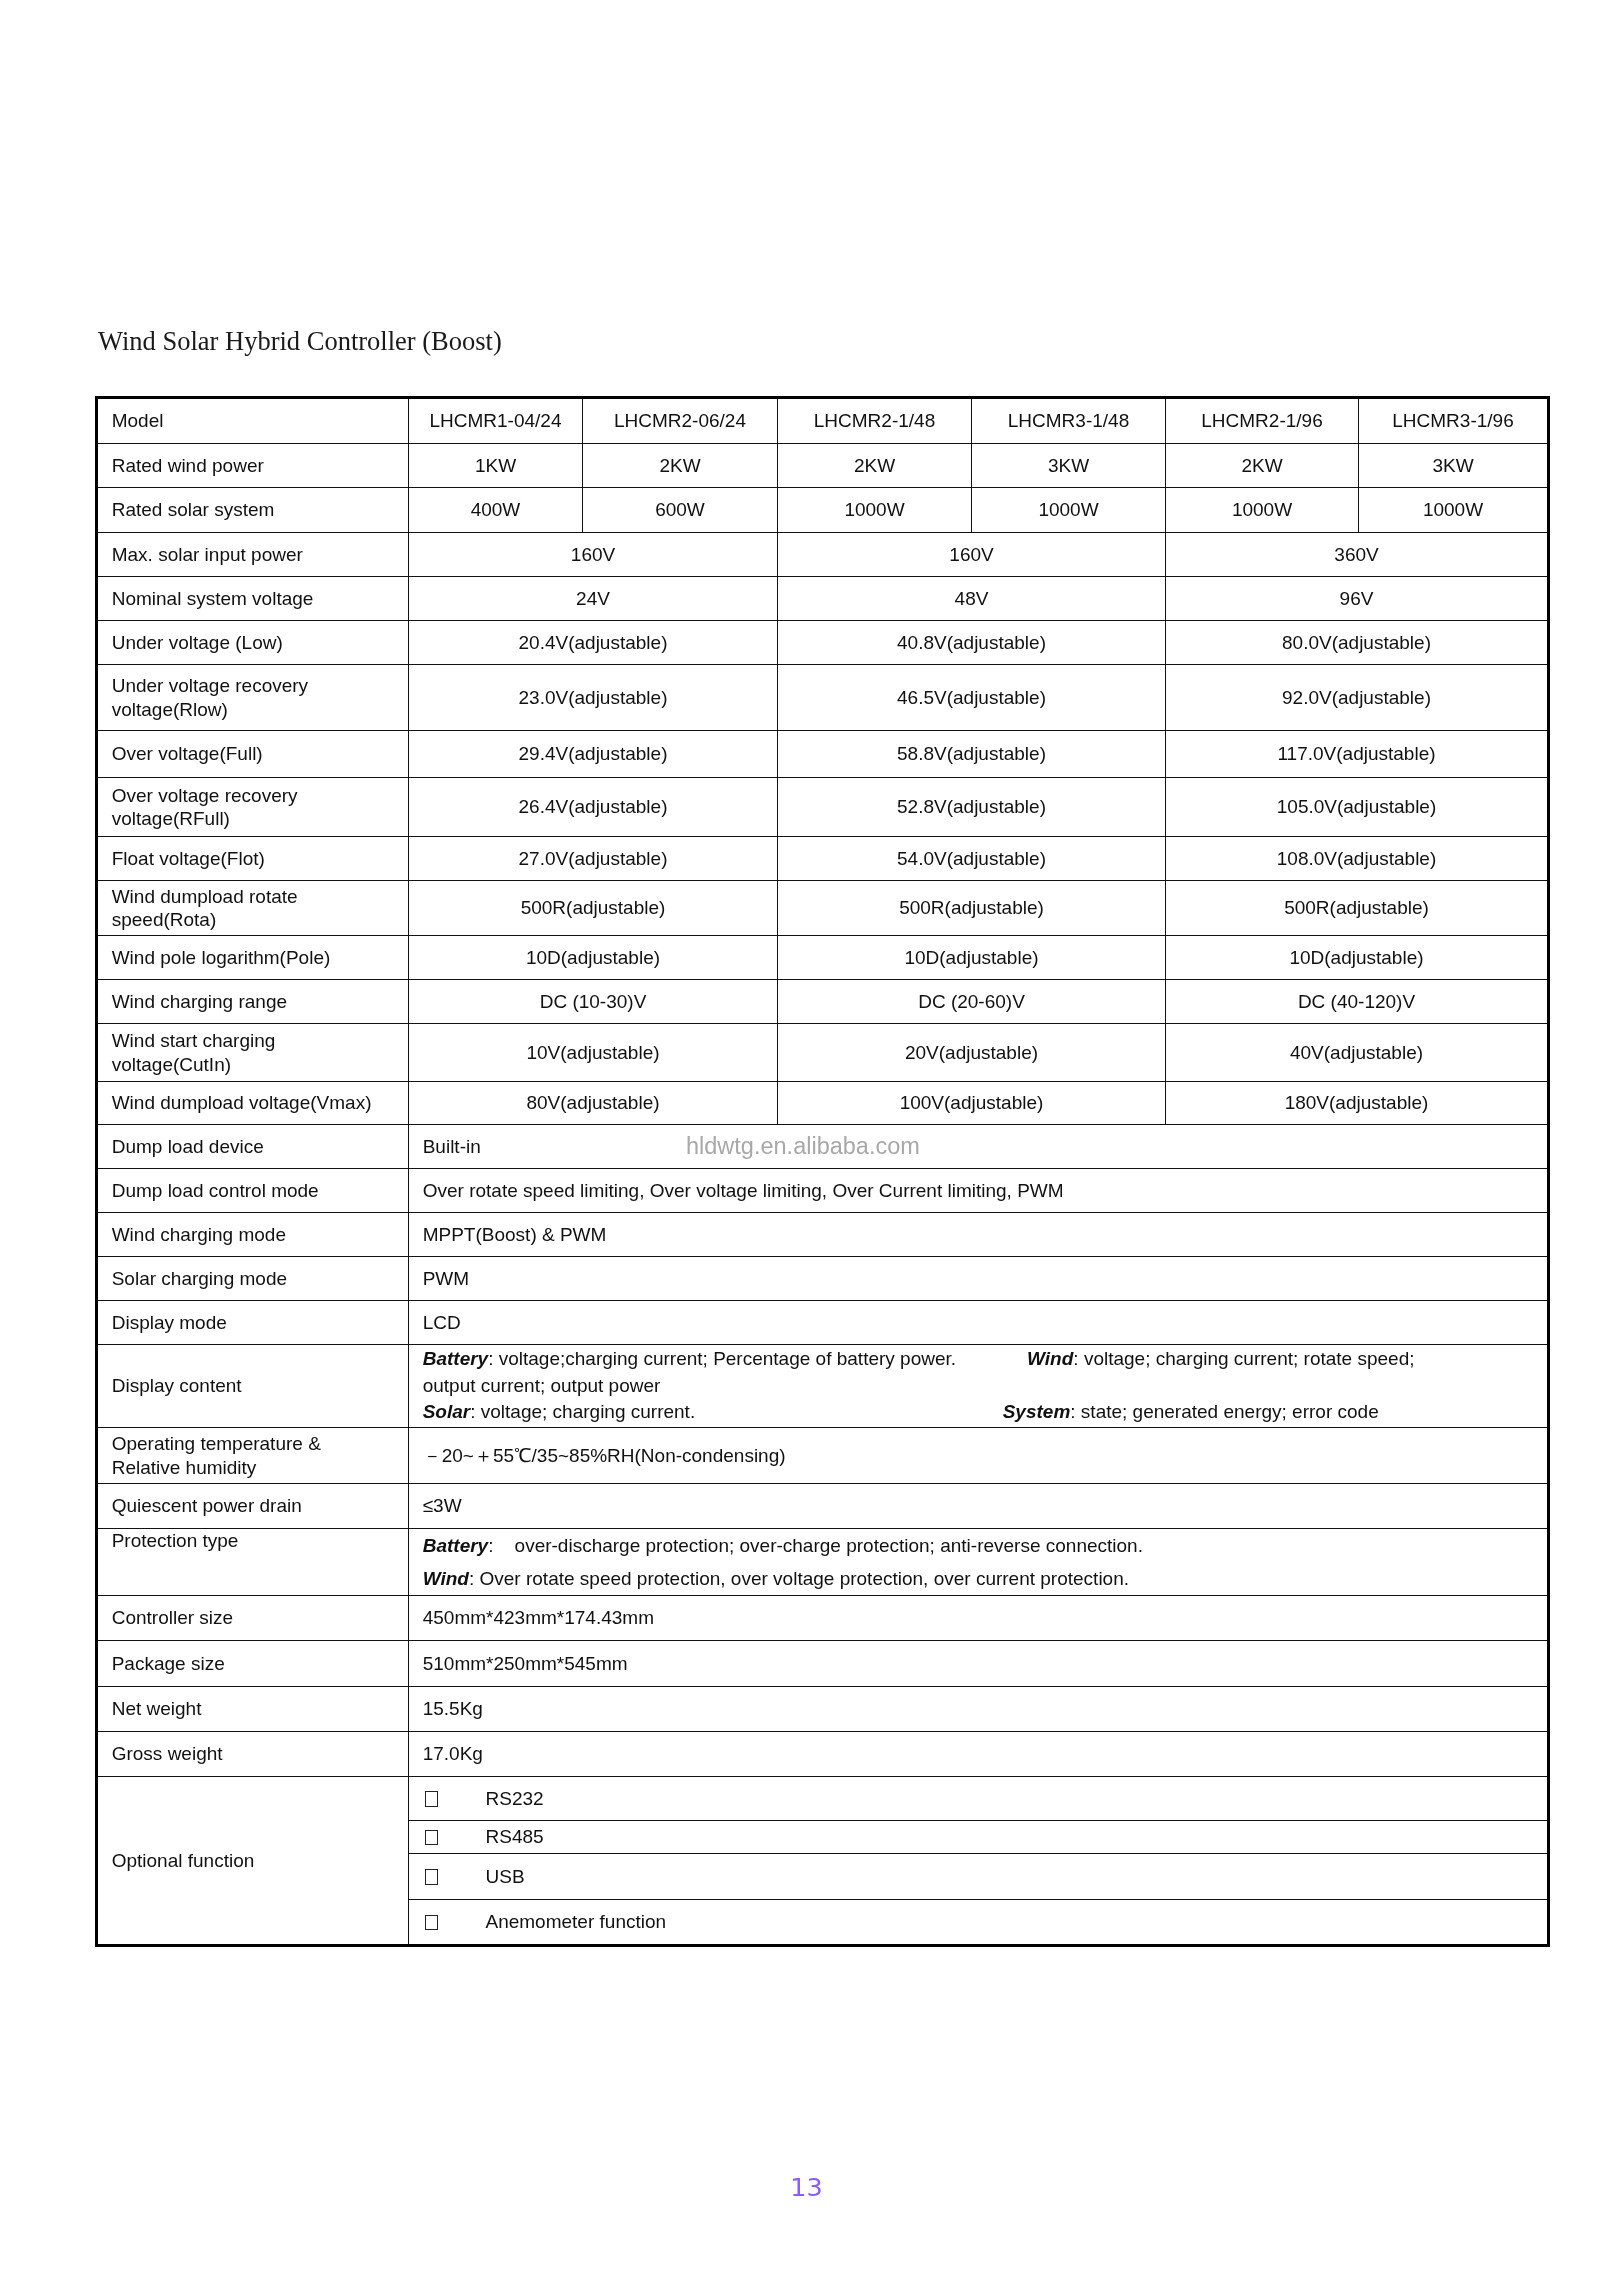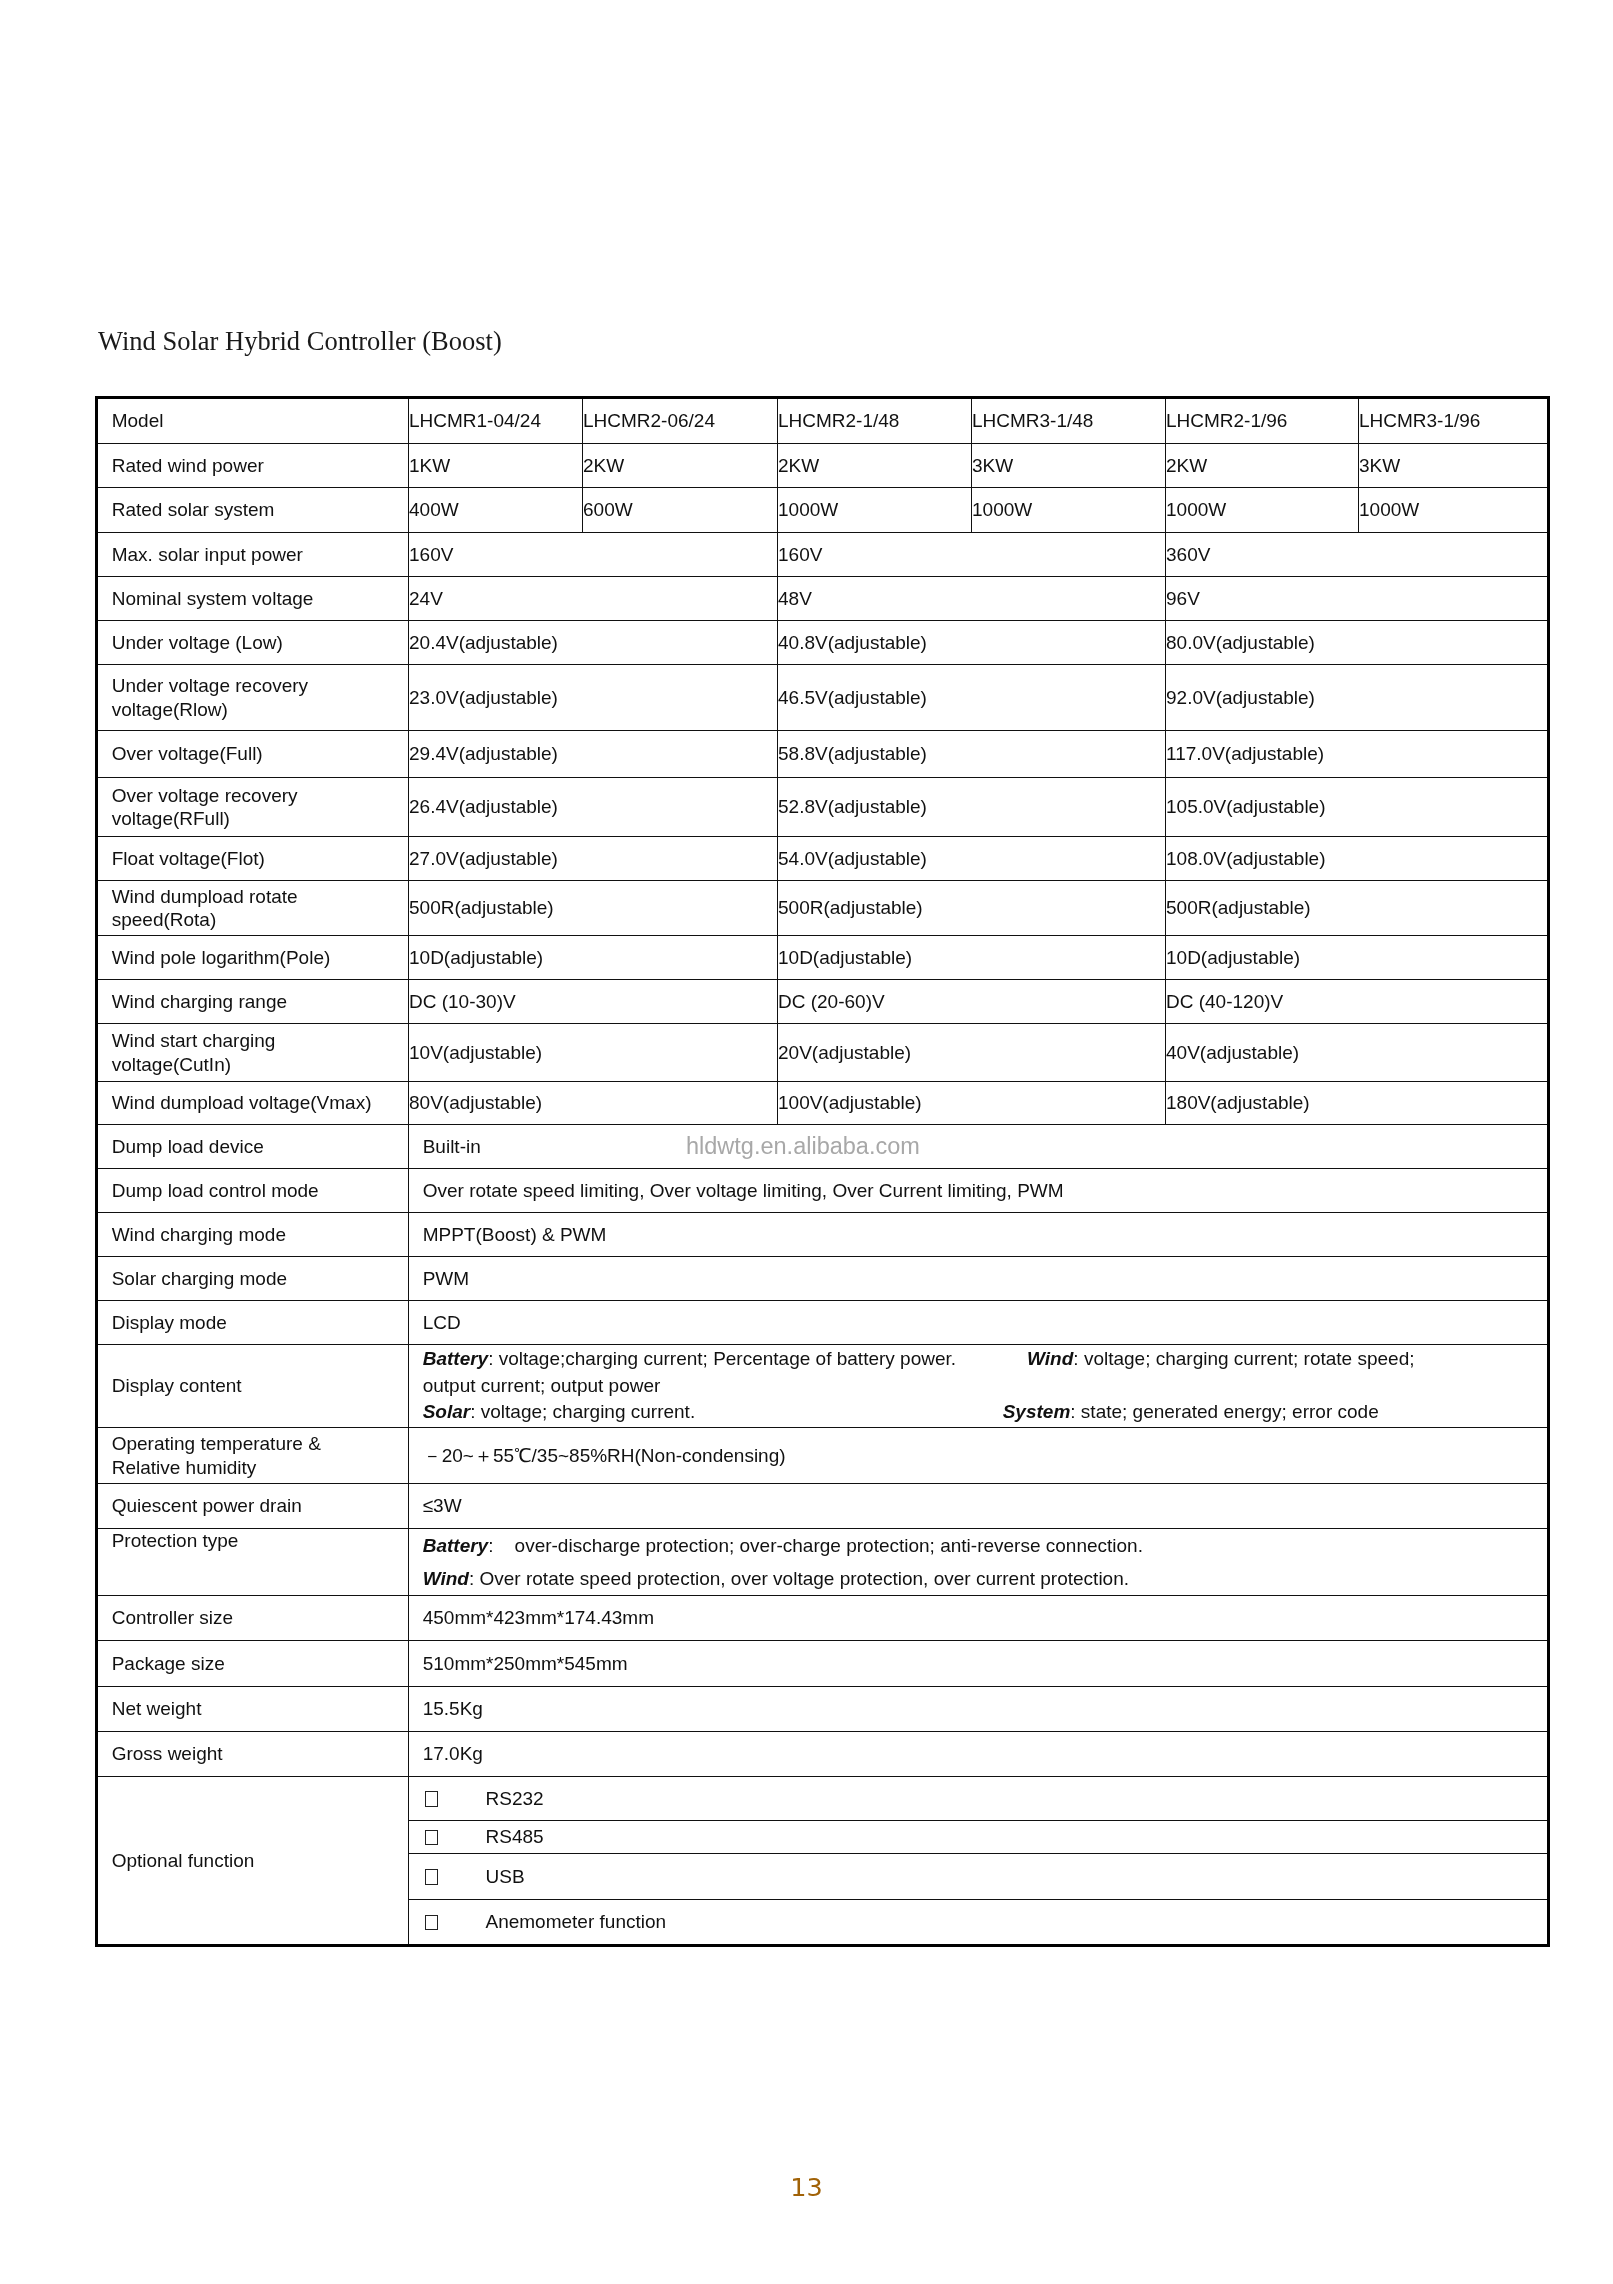--- a/index.html
+++ b/index.html
@@ -1,26 +1,26 @@
 <!DOCTYPE html>
 <html><head>
 <meta charset="utf-8">
 <style>
   html, body { margin:0; padding:0; background:#ffffff; }
   body { width:1613px; height:2285px; position:relative; overflow:hidden; font-family:"Liberation Sans", sans-serif; color:#111; }
   .title { position:absolute; left:98px; top:326px; font-family:"Liberation Serif", serif; font-size:26.5px; color:#1a1a1a; letter-spacing:0px; }
   table.spec { position:absolute; left:95px; top:396px; width:1453px; border-collapse:collapse; border:3.9px solid #000; table-layout:fixed; }
   table.spec td { border:1.5px solid #111; font-size:19px; line-height:23.5px; padding:0 0 0 13.7px; vertical-align:middle; color:#111; }
-  table.spec td.c { padding:0; }
+  table.spec td.c { text-align:center; padding:0; }
   table.spec td.lab { padding-left:13.7px; }
   table.spec td.txt { padding-left:13.7px; }
   .b { font-weight:bold;font-style:italic; }
   .chk { display:inline-block; width:11.8px; height:13.7px; border:1.3px solid #222; margin-left:2px; margin-right:47px; vertical-align:-2px; }
   .watermark { position:absolute; left:686px; top:1133px; font-size:23.5px; color:#a8a8a8; pointer-events:none; }
-  .pagenum { position:absolute; left:0; width:1613px; top:2172px; text-align:center; font-family:"DejaVu Sans", sans-serif; font-size:25.5px; color:#a16207; }
+  .pagenum { position:absolute; left:0; width:1613px; top:2172px; text-align:center; font-family:"DejaVu Sans", sans-serif; font-size:25.5px; color:#8b5cf6; }
   .gap { display:inline-block; }
 </style>
 </head>
 <body>
 
 <div class="title">Wind Solar Hybrid Controller (Boost)</div>
 
 <table class="spec">
   <colgroup>
     <col style="width:312px">

